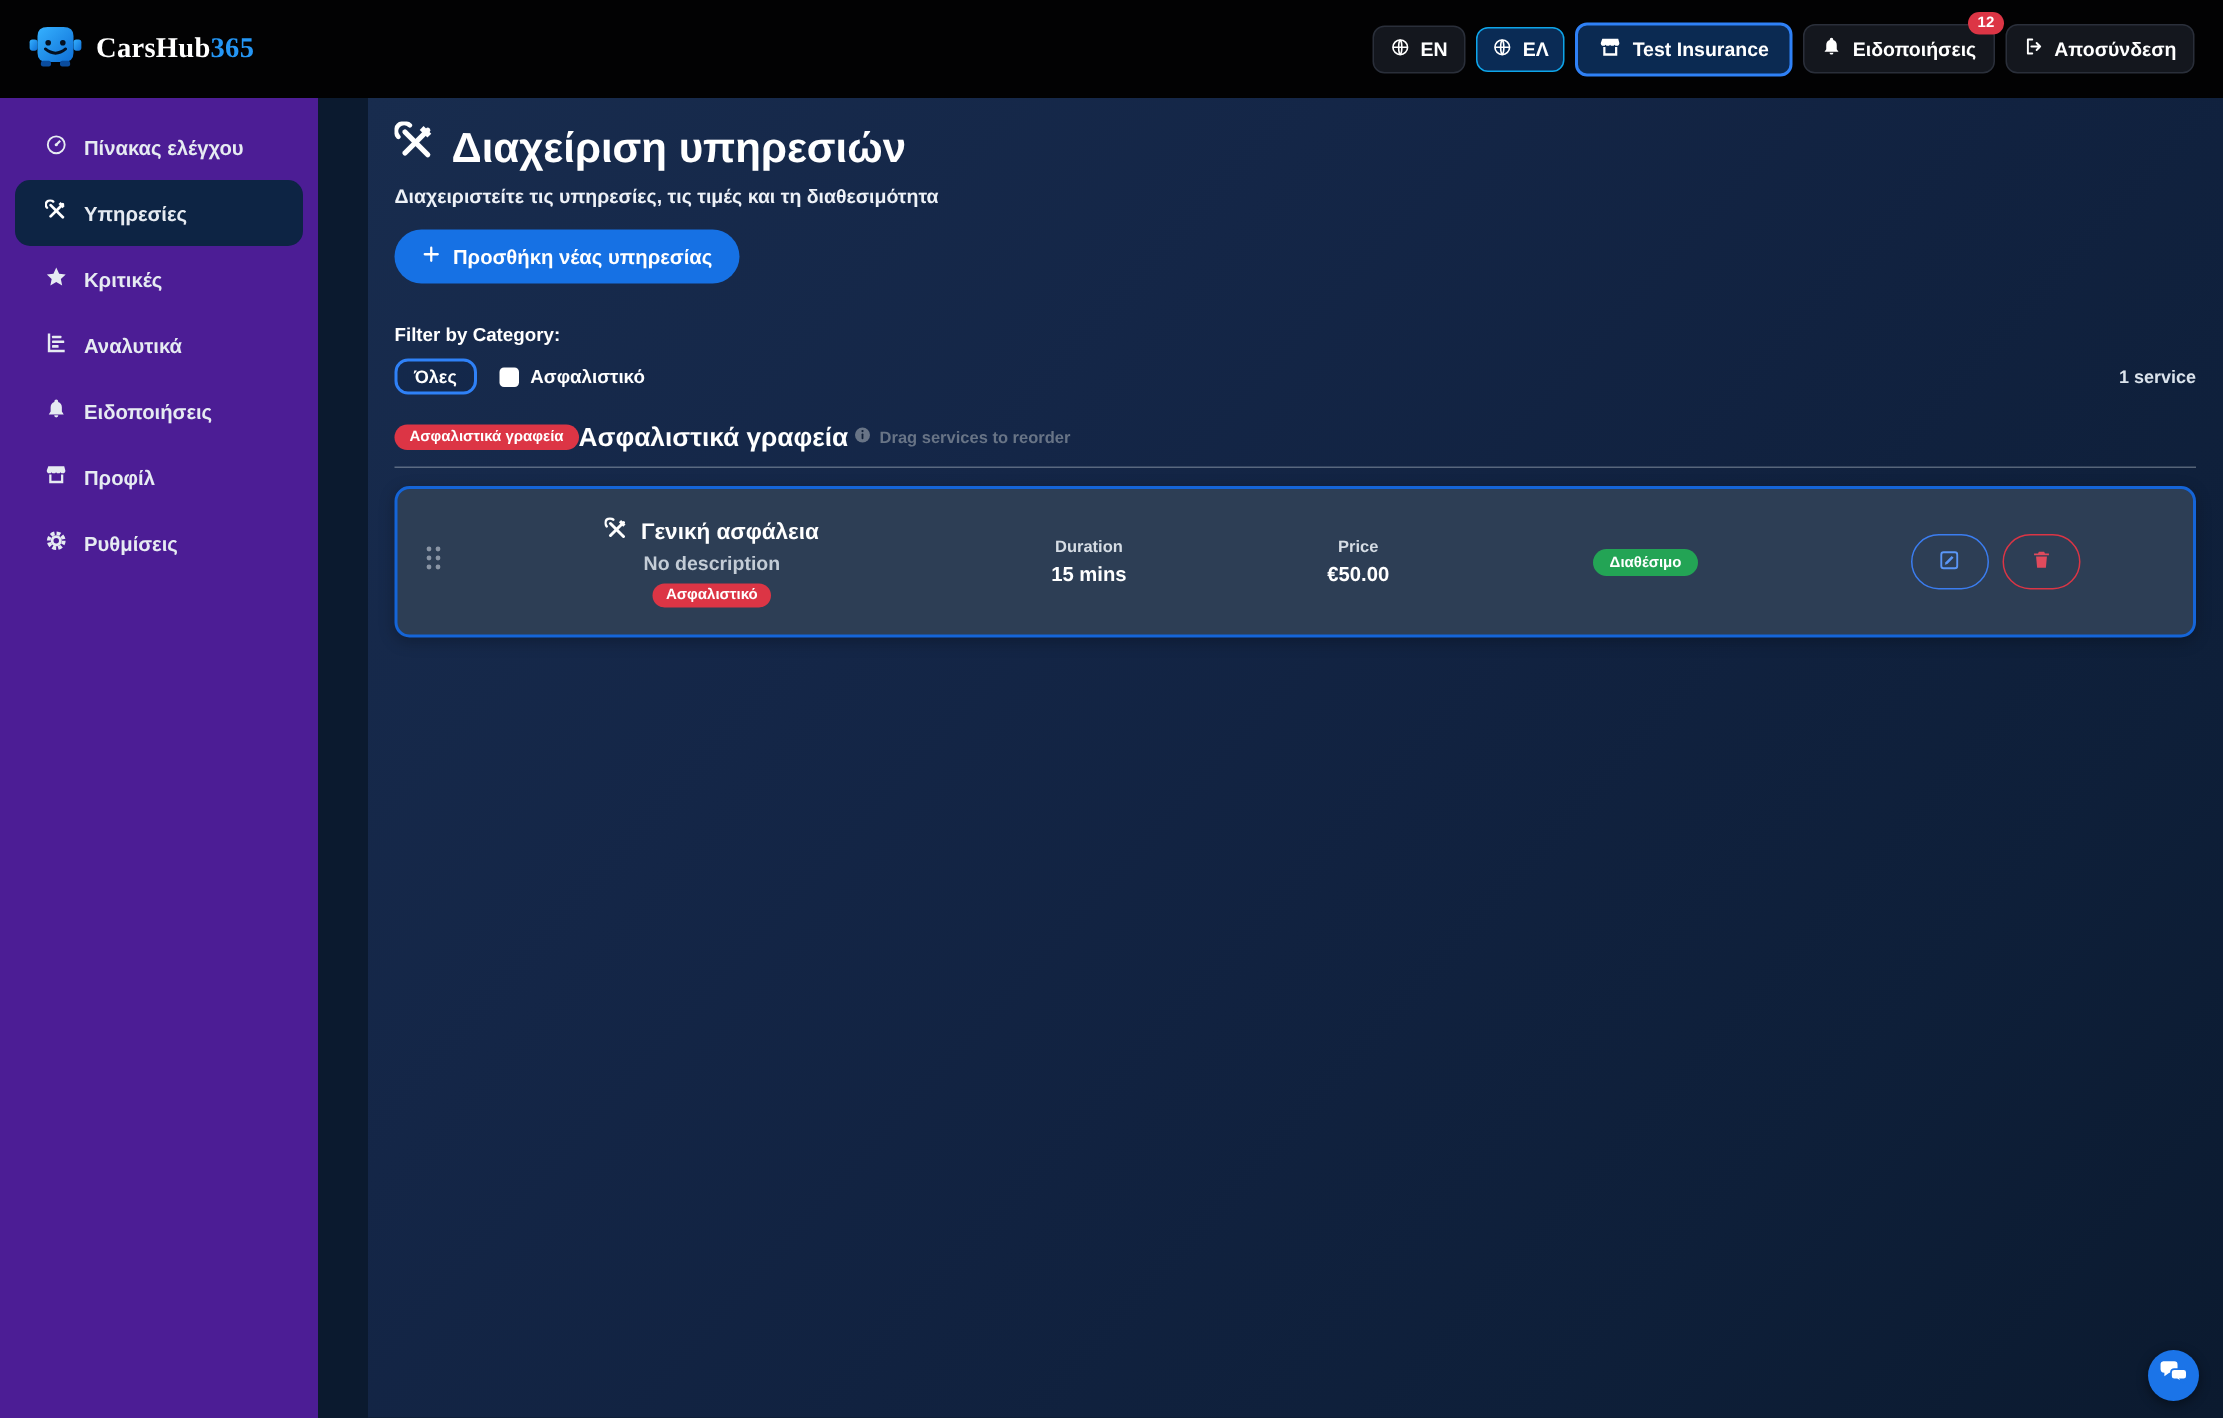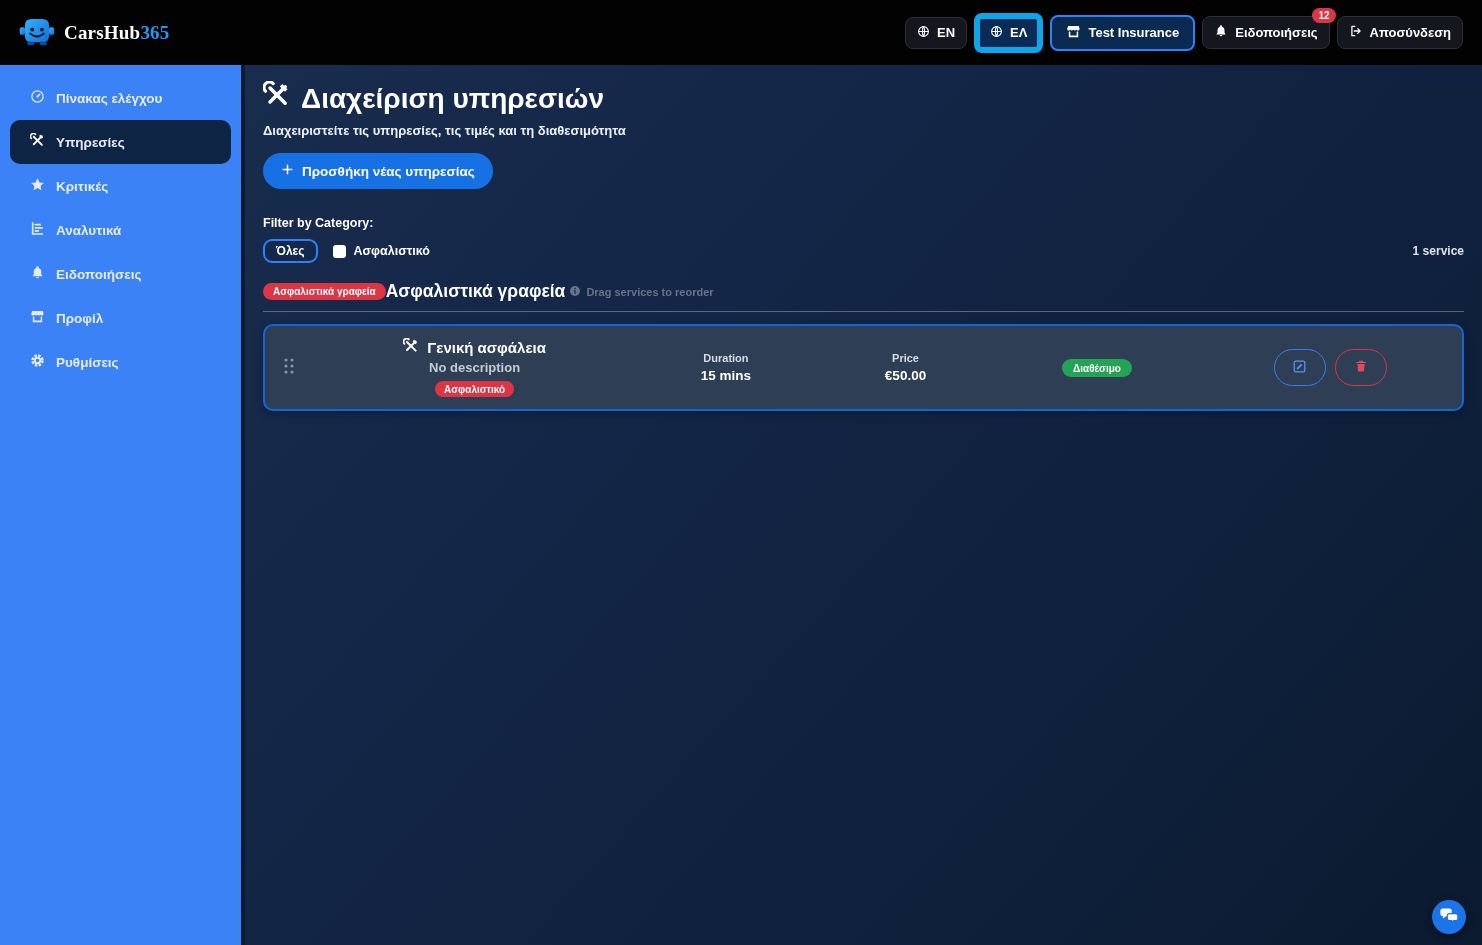--- a/index.html
+++ b/index.html
@@ -8,28 +8,28 @@
 
   
   .navbar { position:fixed; left:0; top:0; right:0; height:65px; background:#020203;
     display:flex; align-items:center; justify-content:space-between; padding:0 19px; z-index:10; }
   .brand { display:flex; align-items:center; gap:9px; cursor:pointer; }
   .brand-text { font-size:19px; font-weight:700; color:#fff; letter-spacing:.2px;font-family:Liberation Serif, serif; }
   .brand-accent { color:#2496f5; }
   .nav-right { display:flex; align-items:center; gap:7px; }
   .nav-btn { display:flex; align-items:center; gap:7px; color:#fff; font-size:13px; font-weight:700;
     border-radius:8px; padding:7px 11px; background:#14171e; border:1px solid #2a2f3a; cursor:pointer; white-space:nowrap; }
-  .nav-btn.active-lang { background:#0a2b55; border:6px solid #0ea5e9; padding:6px 10px; }
+  .nav-btn.active-lang { background:#0a2b55; border:1px solid #0ea5e9; padding:6px 10px; }
   .nav-btn.primary-outline { background:#0b2a52; border:2px solid #2f81f7; padding:7px 14px; }
   .nav-btn.rel { position:relative; }
   .badge-count { position:absolute; top:-9px; right:-7px; background:#dc3545; color:#fff; font-size:10px;
     font-weight:700; border-radius:9px; padding:2px 6px; line-height:1.1; }
 
   
-  .sidebar { position:fixed; left:0; top:65px; bottom:0; width:241px; background:#3b82f6; padding-top:11px;text-align:center; }
+  .sidebar { position:fixed; left:0; top:65px; bottom:0; width:212px; background:#4c1d95; padding-top:11px;text-align:center; }
   .side-item { display:flex; align-items:center; gap:11px; height:44px; margin:0 10px; padding:0 20px;
     border-radius:10px; color:#e6ebf2; font-size:13.5px; font-weight:600; cursor:pointer; }
   .side-item.active { background:#0d2444; }
   .side-item svg { flex:0 0 auto; }
 
   
   .main { position:fixed; left:245px; top:65px; right:0; bottom:0; padding:16px 18px;
     background:linear-gradient(132deg,#182c4e 0%,#142647 32%,#112240 55%,#0e1f39 78%,#0b1a2f 100%); }
   .page-head { display:flex; justify-content:space-between; align-items:flex-start;flex-direction:column; }
   .page-title { display:flex; align-items:center; gap:10px; font-size:28px; font-weight:600; color:#fff; }
@@ -46,21 +46,21 @@
   .checkbox { width:13px; height:13px; background:#fff; border-radius:3px; }
   .service-count { font-size:12px; font-weight:600; color:#dbe3ec; }
 
   .cat-row { margin-top:18px; display:flex; align-items:center; }
   .cat-badge { background:#dc3545; color:#fff; font-size:10px; font-weight:700; padding:3px 10px; border-radius:10px; }
   .cat-title { font-size:17.5px; font-weight:600; color:#fff; }
   .drag-hint { display:flex; align-items:center; gap:5px; color:#687486; font-size:11px; font-weight:600; margin-left:4px; }
   .cat-hr { margin-top:9px; border:none; border-top:1px solid rgba(222,228,236,.35); }
 
   
-  .service-card { margin-top:12px; height:87px; background:#2d3e55; border:2px solid #1565d8;
+  .service-card { margin-top:12px; height:101px; background:#2d3e55; border:2px solid #1565d8;
     border-radius:10px; display:flex; align-items:center; box-shadow:0 3px 10px rgba(0,0,0,.25); }
   .grip { flex:0 0 48px; display:flex; justify-content:center; color:#8a95a5; cursor:grab; }
   .svc-info { flex:0 0 27%; display:flex; flex-direction:column; align-items:center; text-align:center; }
   .svc-title { display:flex; align-items:center; gap:8px; color:#fff; font-size:15px; font-weight:700; }
   .svc-desc { margin-top:3px; font-size:13px; font-weight:600; color:#c3ccd6; }
   .svc-badge { margin-top:6px; background:#dc3545; color:#fff; font-size:10px; font-weight:700;
     padding:2.5px 9px; border-radius:9px; }
   .svc-col { flex:0 0 15%; text-align:center; }
   .col-label { font-size:11px; font-weight:600; color:#d5dce4; }
   .col-value { margin-top:4px; font-size:13.5px; font-weight:700; color:#fff; }

